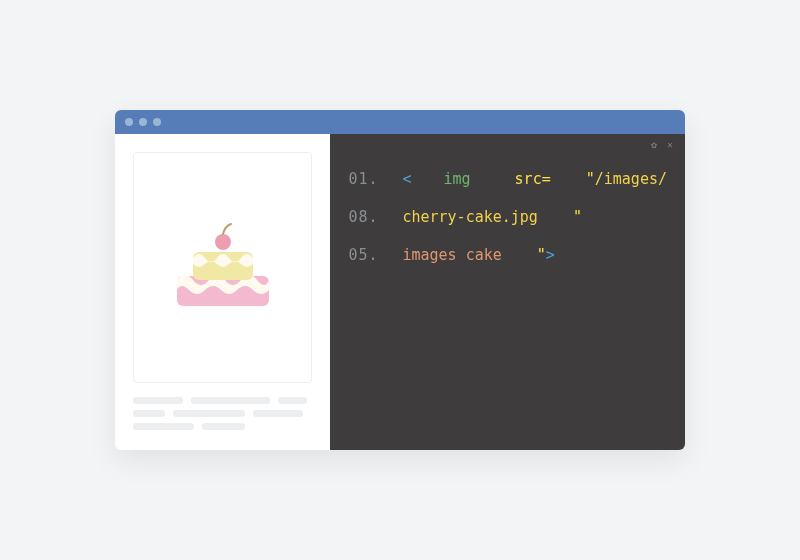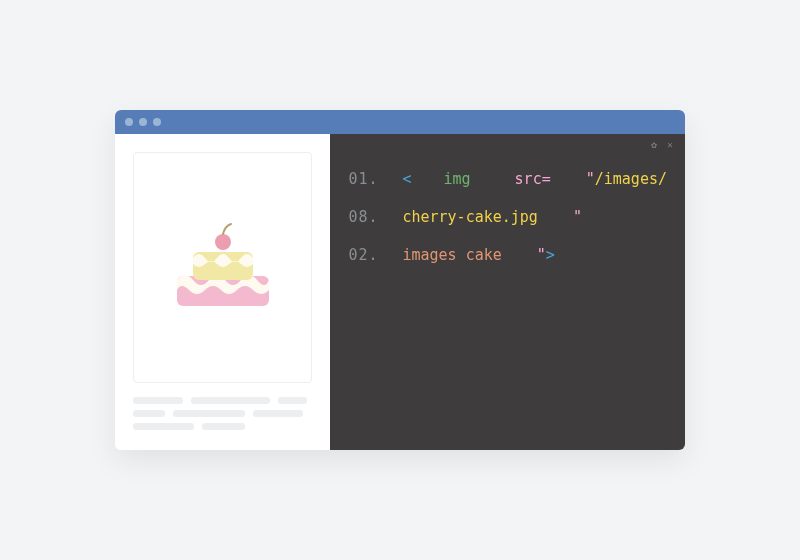--- a/index.html
+++ b/index.html
@@ -93,21 +93,21 @@
     margin: 10px 0 20px 0;
     white-space: pre;
   }
   .ln {
     color: #8a8f93;
     width: 30px;
     letter-spacing: 1px;
   }
   .tok-bracket { color: #4aa3d8; }
   .tok-tag     { color: #6fb36f; margin-left: 32px; }
-  .tok-attr    { color: #f9a8d4; margin-left: 35px; }
+  .tok-attr    { color: #fde047; margin-left: 35px; }
   .tok-str-a   { color: #f2d24b; text-align: right; }
   .tok-str-b   { color: #e19673; }
 </style>
 </head>
 <body>
 
 <div class="window">
 
   <div class="titlebar">
     <div class="dot"></div>
@@ -162,20 +162,20 @@
         <span><span class="tok-bracket">&lt;</span><span class="tok-tag">img</span><span class="tok-attr"> src=</span><span class="tok-attr">"</span><span class="tok-str-a">/images/</span></span>
       </div>
 
       <div class="code-line">
         <span class="ln">08.</span>
         <span><span class="tok-str-a">cherry-cake.jpg</span><span class="tok-attr">"</span></span>
       </div>
 
 
       <div class="code-line">
-        <span class="ln">02.</span>
+        <span class="ln">05.</span>
         <span><span class="tok-str-b">images cake</span><span class="tok-attr">"</span><span class="tok-bracket">&gt;</span></span>
       </div>
 
     </div>
 
   </div>
 </div>
 
 </body></html>

